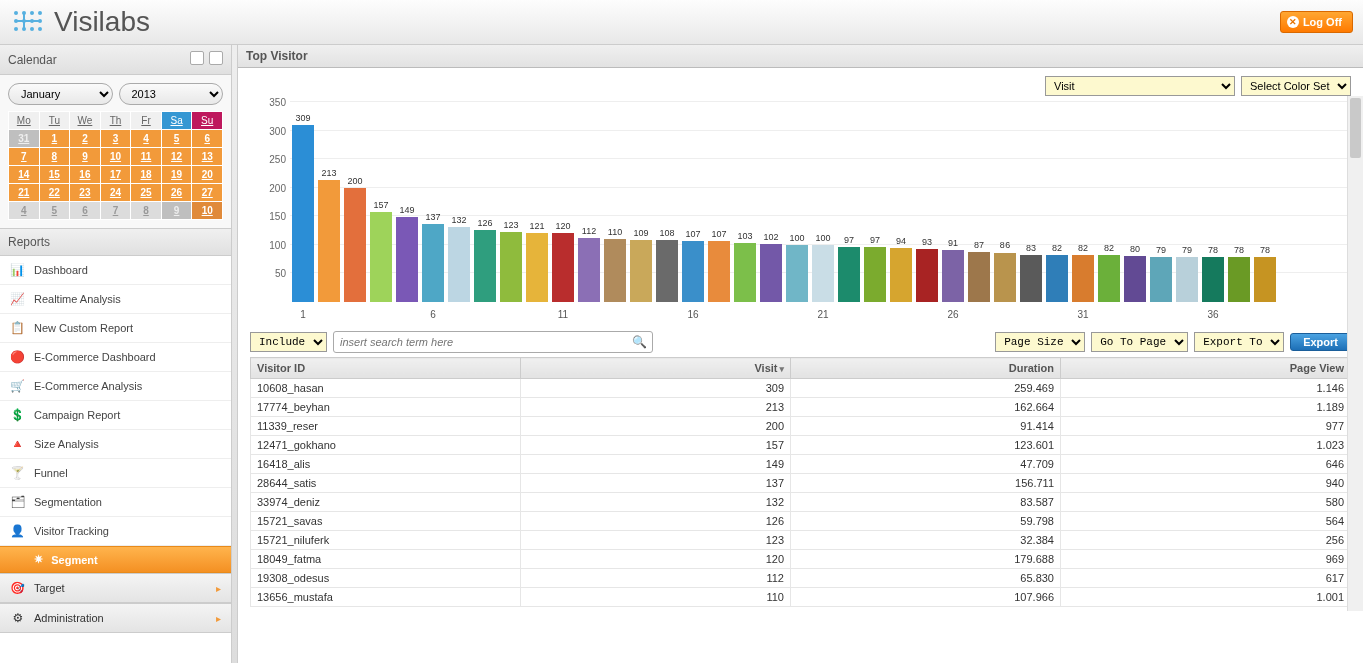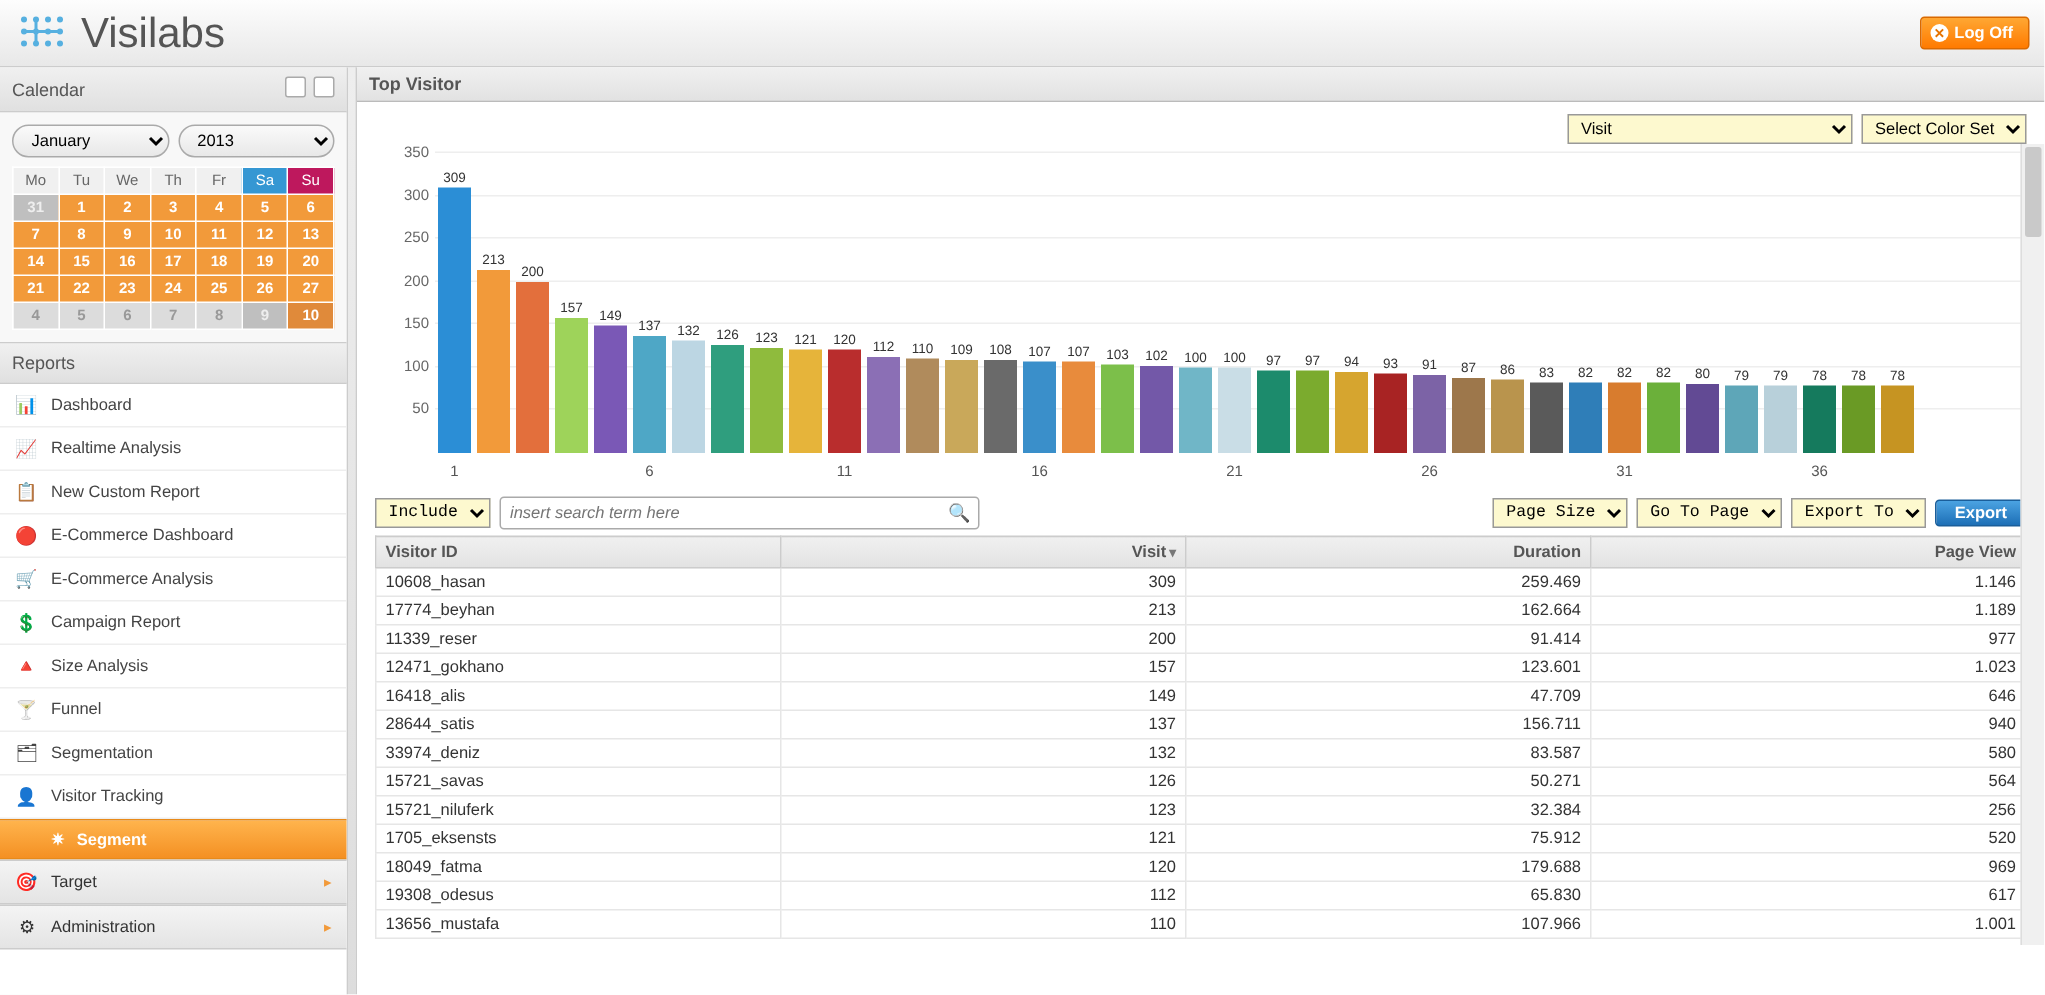--- a/index.html
+++ b/index.html
@@ -69,21 +69,21 @@
   display:flex;align-items:center;justify-content:space-between;
 }
 .cal-icons span { display:inline-block;width:14px;height:14px;border:1px solid #aaa;background:#fff;margin-left:2px;border-radius:2px; }
 .cal-wrap { padding: 8px; background:#f8f8f8; border-bottom:1px solid #ccc; }
 .cal-selects { display:flex; gap:6px; margin-bottom:6px;}
 .cal-selects select {
   flex:1; height:22px; border:1px solid #aaa; border-radius:11px;
   background:linear-gradient(#fafafa,#e8e8e8); font-size:11px; padding:0 8px;
 }
 .calendar { width:100%; border-collapse:collapse; font-size:10px;}
-.calendar th, .calendar td { width:14.28%; height:18px; text-align:center; border:1px solid #fff;}
+.calendar th, .calendar td { width:14.28%; height:18px; text-align:center; border:1px solid #fff;text-decoration:underline;}
 .calendar th { background:#f0f0f0; color:#666; font-weight:normal;}
 .calendar th.sa { background:#3597d3; color:#fff;}
 .calendar th.su { background:#be185d; color:#fff;}
 .calendar td { background:#f29a3a; color:#fff; font-weight:bold;}
 .calendar td.dim { background:#bfbfbf; color:#eee;}
 .calendar td.dim2 { background:#dcdcdc; color:#999;}
 .calendar td.blu { background:#7aaed0; color:#fff;}
 .calendar td.orad { background:#e08a3a;}
 .reports-list { flex:1; background:#fff; }
 .reports-list .item {
@@ -462,21 +462,21 @@
               <div class="bar" style="height: 53.1429px; background: rgb(168, 35, 35);"></div>
             </div>
             <div class="bar-wrap" style="width: 26px;">
               <div class="bar-label">91</div>
               <div class="bar" style="height: 52px; background: rgb(124, 99, 166);"></div>
             </div>
             <div class="bar-wrap" style="width: 26px;">
               <div class="bar-label">87</div>
               <div class="bar" style="height: 49.7143px; background: rgb(157, 119, 75);"></div>
             </div>
-            <div class="bar-wrap" style="width: 26px;">
+            <div class="bar-wrap" style="width: 26px; font-family: Liberation Mono, monospace;">
               <div class="bar-label">86</div>
               <div class="bar" style="height: 49.1429px; background: rgb(185, 148, 77);"></div>
             </div>
             <div class="bar-wrap" style="width: 26px;">
               <div class="bar-label">83</div>
               <div class="bar" style="height: 47.4286px; background: rgb(90, 90, 90);"></div>
             </div>
             <div class="bar-wrap" style="width: 26px;">
               <div class="bar-label">82</div>
               <div class="bar" style="height: 46.8571px; background: rgb(47, 126, 184);"></div>
@@ -588,34 +588,28 @@
             </tr>
             <tr>
               <td>33974_deniz</td>
               <td class="right">132</td>
               <td class="right">83.587</td>
               <td class="right">580</td>
             </tr>
             <tr>
               <td>15721_savas</td>
               <td class="right">126</td>
-              <td class="right">50.271</td>
+              <td class="right">59.798</td>
               <td class="right">564</td>
             </tr>
             <tr>
               <td>15721_niluferk</td>
               <td class="right">123</td>
               <td class="right">32.384</td>
               <td class="right">256</td>
-            </tr>
-            <tr>
-              <td>1705_eksensts</td>
-              <td class="right">121</td>
-              <td class="right">75.912</td>
-              <td class="right">520</td>
             </tr>
             <tr>
               <td>18049_fatma</td>
               <td class="right">120</td>
               <td class="right">179.688</td>
               <td class="right">969</td>
             </tr>
             <tr>
               <td>19308_odesus</td>
               <td class="right">112</td>

